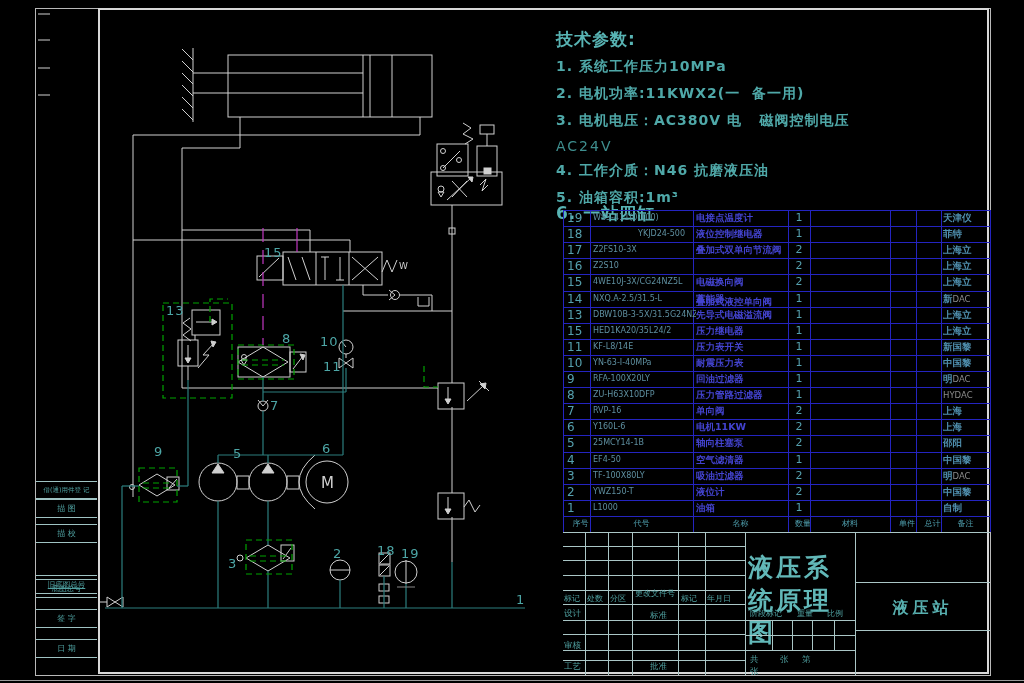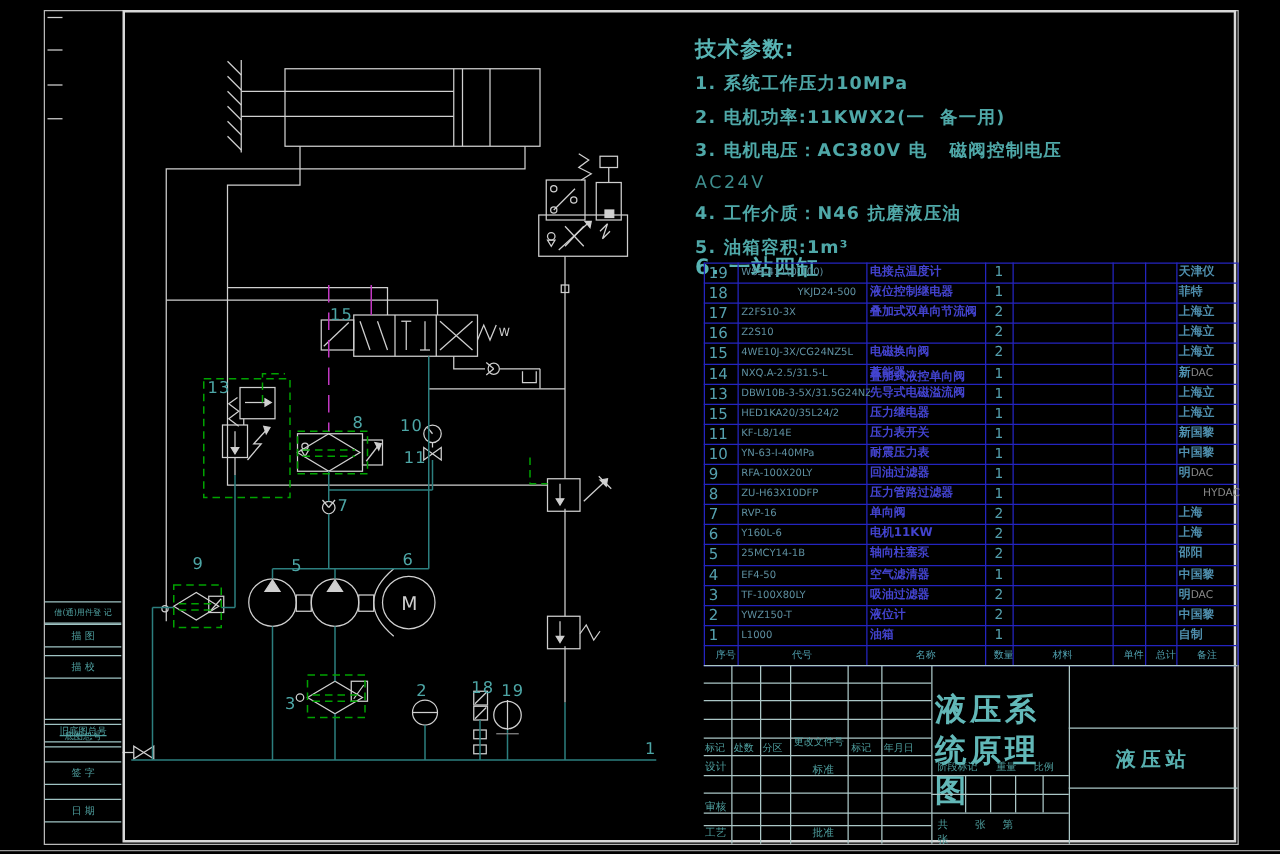--- a/index.html
+++ b/index.html
@@ -418,21 +418,21 @@
         <div class="cell c-remark" style="left: 378px; top: 0px; width: 49px; height: 16.1px; line-height: 16.1px;"><span>明</span><span class="alt">DAC</span></div>
       </div>
       <div style="position: absolute; left: 0px; top: 177.1px; width: 427px; height: 16.1px;">
         <div class="cell c-seq" style="left: 0px; top: 0px; width: 27px; height: 16.1px; line-height: 16.1px;">8</div>
         <div class="cell c-code" style="left: 27px; top: 0px; width: 103px; height: 16.1px; line-height: 16.1px;">ZU-H63X10DFP</div>
         <div class="cell c-name" style="left: 130px; top: 0px; width: 95px; height: 16.1px; line-height: 16.1px;">压力管路过滤器</div>
         <div class="cell c-qty" style="left: 225px; top: 0px; width: 22px; height: 16.1px; line-height: 16.1px;">1</div>
         <div class="cell c-code" style="left: 247px; top: 0px; width: 80px; height: 16.1px; line-height: 16.1px;"></div>
         <div class="cell c-code" style="left: 327px; top: 0px; width: 26px; height: 16.1px; line-height: 16.1px;"></div>
         <div class="cell c-code" style="left: 353px; top: 0px; width: 25px; height: 16.1px; line-height: 16.1px;"></div>
-        <div class="cell c-remark" style="left: 378px; top: 0px; width: 49px; height: 16.1px; line-height: 16.1px; text-align: right;"><span></span><span class="alt">HYDAC</span></div>
+        <div class="cell c-remark" style="left: 378px; top: 0px; width: 49px; height: 16.1px; line-height: 16.1px;"><span></span><span class="alt">HYDAC</span></div>
       </div>
       <div style="position: absolute; left: 0px; top: 193.2px; width: 427px; height: 16.1px;">
         <div class="cell c-seq" style="left: 0px; top: 0px; width: 27px; height: 16.1px; line-height: 16.1px;">7</div>
         <div class="cell c-code" style="left: 27px; top: 0px; width: 103px; height: 16.1px; line-height: 16.1px;">RVP-16</div>
         <div class="cell c-name" style="left: 130px; top: 0px; width: 95px; height: 16.1px; line-height: 16.1px;">单向阀</div>
         <div class="cell c-qty" style="left: 225px; top: 0px; width: 22px; height: 16.1px; line-height: 16.1px;">2</div>
         <div class="cell c-code" style="left: 247px; top: 0px; width: 80px; height: 16.1px; line-height: 16.1px;"></div>
         <div class="cell c-code" style="left: 327px; top: 0px; width: 26px; height: 16.1px; line-height: 16.1px;"></div>
         <div class="cell c-code" style="left: 353px; top: 0px; width: 25px; height: 16.1px; line-height: 16.1px;"></div>
         <div class="cell c-remark" style="left: 378px; top: 0px; width: 49px; height: 16.1px; line-height: 16.1px;"><span>上海</span><span class="alt"></span></div>

